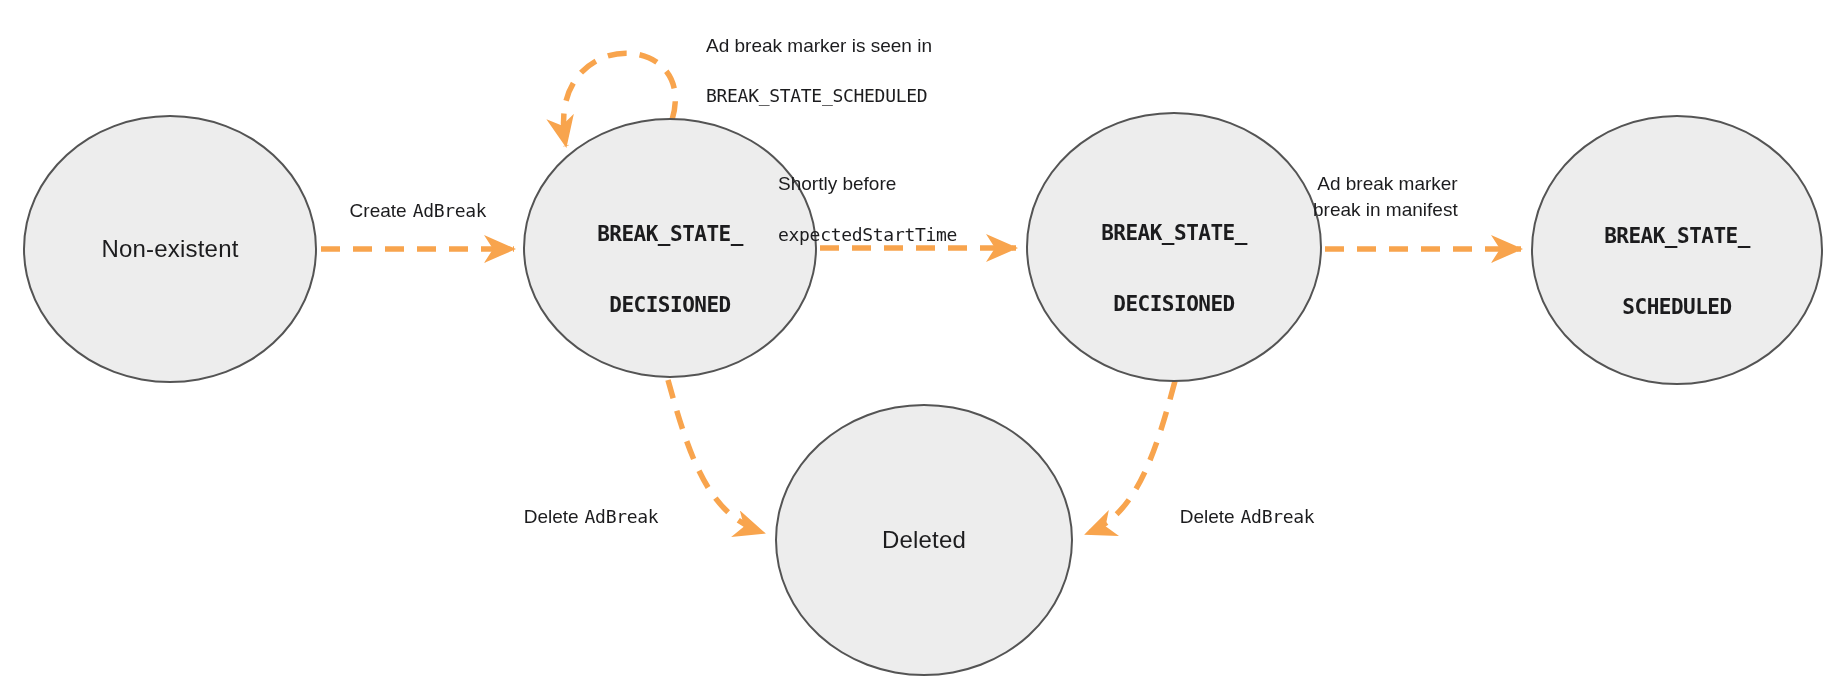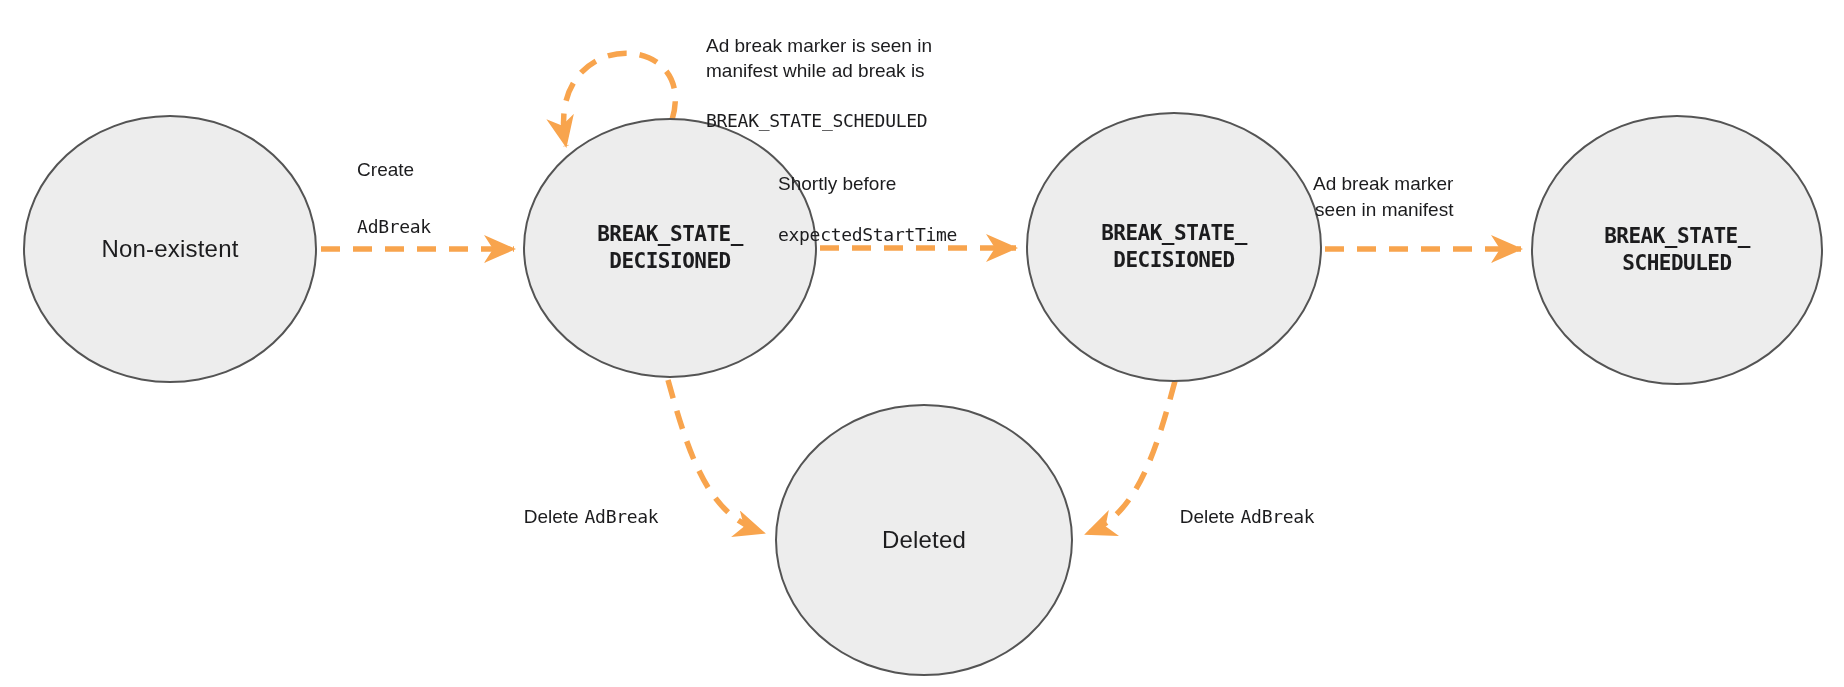--- a/index.html
+++ b/index.html
@@ -49,20 +49,21 @@
     font-weight: normal;
     font-size: 24px;
     letter-spacing: 0.2px;
   }
   .node .mono-label {
     font-family: "DejaVu Sans Mono", monospace;
     font-weight: bold;
     font-size: 21px;
     line-height: 27px;
     letter-spacing: -0.5px;
+    margin-top: 44px;
   }
   .node-non-existent { left: 23px;   top: 115px; width: 294px; height: 268px; }
   .node-scheduled    { left: 523px;  top: 118px; width: 294px; height: 260px; }
   .node-decisioned   { left: 1026px; top: 112px; width: 296px; height: 270px; }
   .node-complete     { left: 1531px; top: 115px; width: 292px; height: 270px; }
   .node-deleted      { left: 775px;  top: 404px; width: 298px; height: 272px; }
 
   .edge-label {
     position: absolute;
     font-size: 19px;
@@ -77,21 +78,21 @@
     margin-top: 25px;
   }
   .inline-pair {
     display: flex;
     gap: 6px;
     align-items: baseline;
   }
   .centered {
     transform: translate(-50%, -50%);
   }
-  .label-create   { left: 394px;  top: 198px; flex-direction: column; }
+  .label-create   { left: 418px;  top: 198px; }
   .label-shortly  { left: 778px;  top: 171px; }
   .label-seen     { left: 1313px; top: 171px; text-align: right; }
   .label-loop     { left: 706px;  top: 33px;  line-height: 25px; }
   .label-del-left { left: 591px;  top: 504px; }
   .label-del-right{ left: 1247px; top: 504px; }
 </style>
 </head>
 <body>
 
 <div class="canvas">
@@ -133,32 +134,31 @@
     <path class="edge-path" d="M 1175 381 C 1152 468 1132 516 1086 534" marker-end="url(#arrowhead)"></path>
   </svg>
 
   <div class="edge-label centered inline-pair label-create">
     <span>Create</span>
     <span class="code">AdBreak</span>
   </div>
 
   <div class="edge-label label-loop">
     <div>Ad break marker is seen in</div>
-    <div>manifest while ad break is</div>
     <div class="code">BREAK_STATE_SCHEDULED</div>
   </div>
 
   <div class="edge-label label-shortly">
     <div>Shortly before</div>
     <div class="code">expectedStartTime</div>
   </div>
 
   <div class="edge-label label-seen">
     <div>Ad break marker</div>
-    <div>seen in manifest</div>
+    <div>break in manifest</div>
   </div>
 
   <div class="edge-label centered inline-pair label-del-left">
     <span>Delete</span>
     <span class="code">AdBreak</span>
   </div>
 
   <div class="edge-label centered inline-pair label-del-right">
     <span>Delete</span>
     <span class="code">AdBreak</span>

